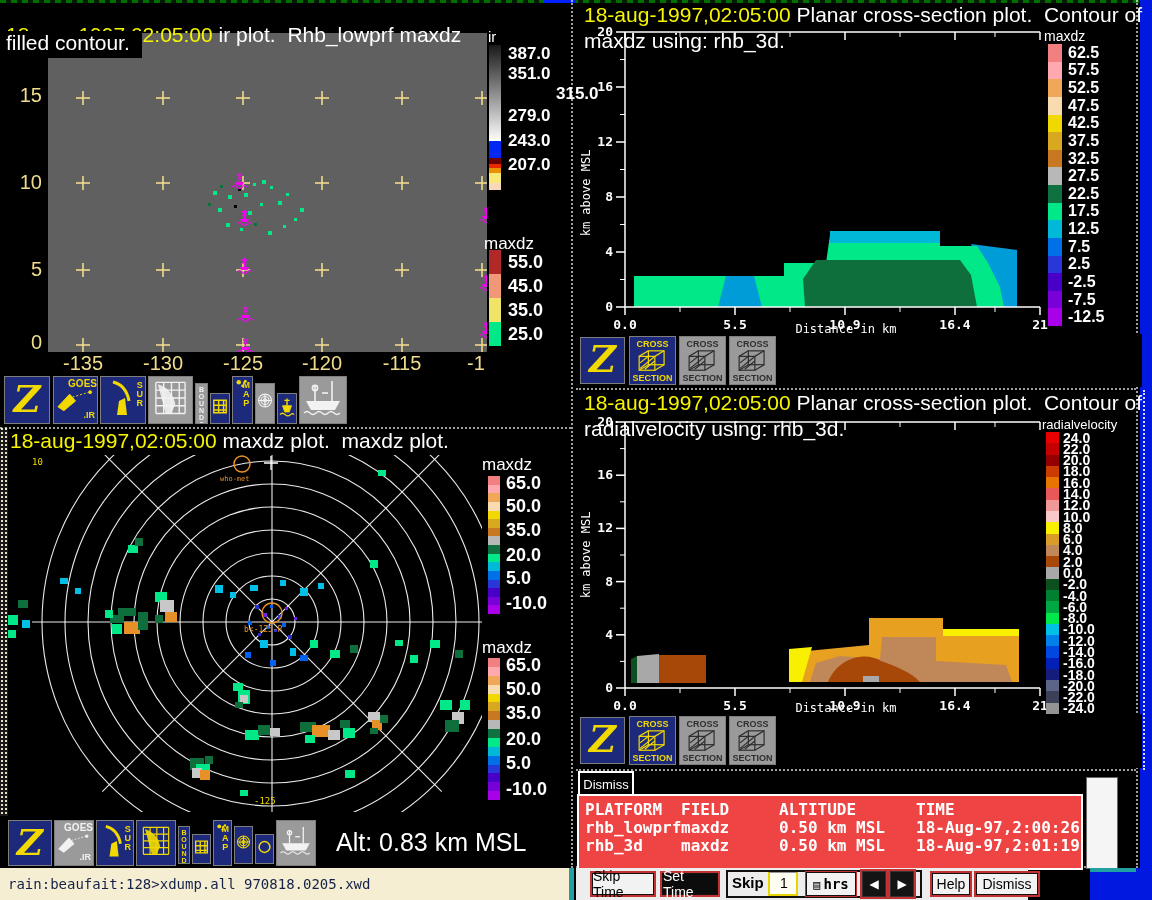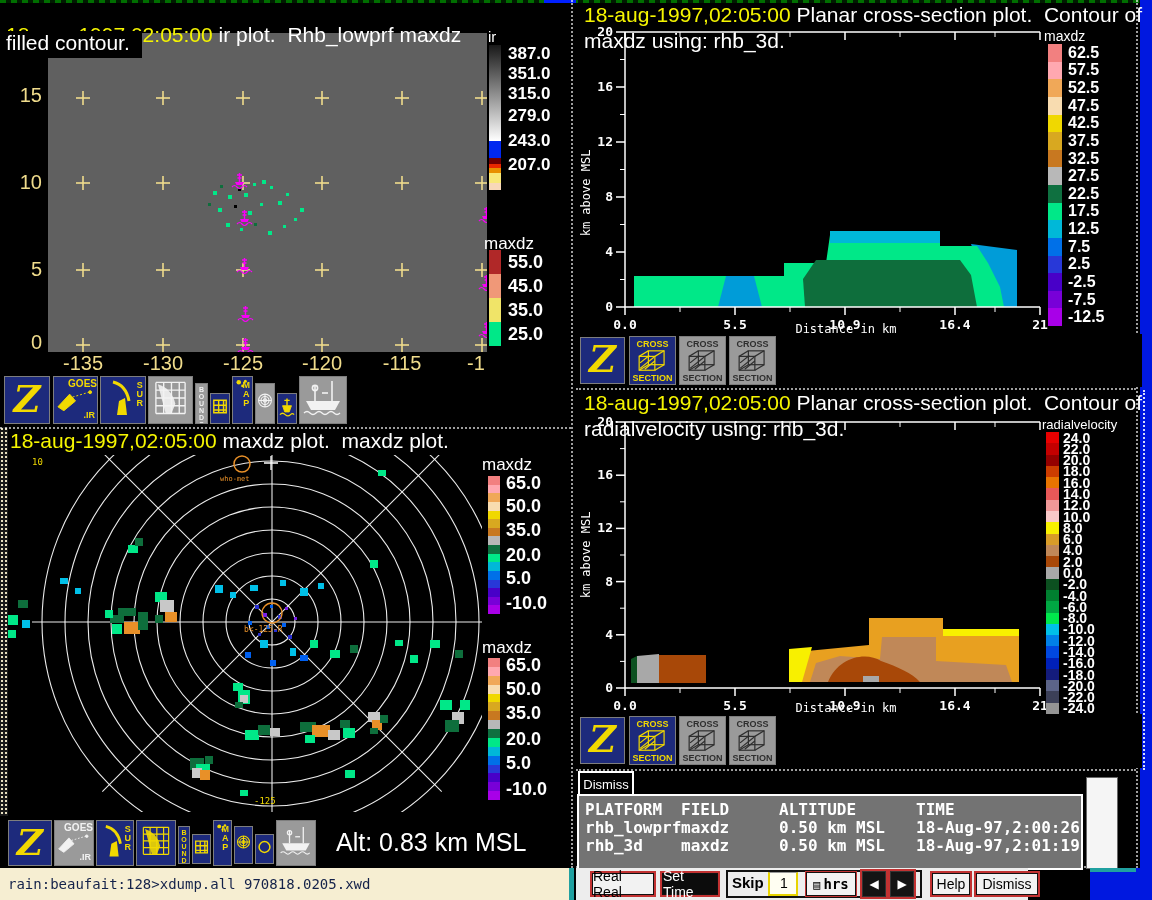--- a/index.html
+++ b/index.html
@@ -52,21 +52,21 @@
   .arrowbtn{position:absolute;background:#141414;color:#fff;border:1px solid #333;
             box-shadow:0 0 0 2px #c23232;display:flex;align-items:center;justify-content:center;
             font-size:12px;box-sizing:border-box;}
   .ar-l::before{content:"\25C0";}
   .ar-r::before{content:"\25B6";}
   .sheet-ic::before{content:"\25A4";font-size:12px;margin-right:3px;}
   #skip-group{position:absolute;border:2px solid #111;box-sizing:border-box;}
   #skip-input{position:absolute;background:#fffef2;border:2px solid #e8d400;border-top:1px solid #999;
               font:14px "Liberation Sans",sans-serif;color:#000;padding:2px 0 0 10px;box-sizing:border-box;}
   #info-table{position:absolute;border:2px solid #fff;color:#fff;
-              font:bold 16px "DejaVu Sans Mono",monospace;background:#737373;z-index:8;}
+              font:bold 16px "DejaVu Sans Mono",monospace;background:#ef4444;z-index:8;}
   .trow{position:absolute;left:6px;white-space:pre;}
   .trow span{display:inline-block;}
   .c0{width:96px;} .c1{width:98px;} .c2{width:137px;}
   #dismiss-top{position:absolute;background:#000;color:#fff;border:2px solid #fff;
                font-size:13px;display:flex;align-items:center;justify-content:center;z-index:8;}
   #alt-label{position:absolute;color:#fff;font-size:25px;z-index:8;white-space:pre;}
   #scrollbar{position:absolute;background:#f5f5f5;border:1px solid #666;z-index:8;}
 </style>
 </head>
 <body>
@@ -205,21 +205,21 @@
       <div class="creamlbl" style="left: 290px; top: 352px; width: 64px;">-120</div>
       <div class="creamlbl" style="left: 370px; top: 352px; width: 64px;">-115</div>
       <div class="creamlbl" style="left: 444px; top: 352px; width: 64px;">-1</div>
     </div>
 
   <div class="cb-label" style="left:488px;top:28px;font-size:15px;">ir</div>
   <div class="cb-grad" style="left:489px;top:45px;width:12px;height:145px;"></div>
   <div class="cb-ticks" style="left:508px;top:45px;width:64px;height:145px;font-size:17px;">
       <div class="cbtick" style="top: 6%;">387.0</div>
       <div class="cbtick" style="top: 20%;">351.0</div>
-      <div class="cbtick" style="top: 34%;">315.0</div>
+      <div class="cbtick" style="top: 34%; margin-left: 48px;">315.0</div>
       <div class="cbtick" style="top: 49%;">279.0</div>
       <div class="cbtick" style="top: 66%;">243.0</div>
       <div class="cbtick" style="top: 83%;">207.0</div>
     </div>
 
   <div class="cb-label" style="left:484px;top:234px;font-size:17px;">maxdz</div>
   <div class="cb-sw" style="left:489px;top:250px;width:12px;height:96px;">
       <div style="background: rgb(176, 40, 40);"></div>
       <div style="background: rgb(240, 152, 120);"></div>
       <div style="background: rgb(240, 228, 104);"></div>
@@ -849,21 +849,21 @@
   <div id="info-table" style="left:577px;top:794px;width:502px;height:72px;">
     <div class="trow" style="top:4px;"><span class="c0">PLATFORM</span><span class="c1">FIELD</span><span class="c2">ALTITUDE</span><span>TIME</span></div>
     <div class="trow" style="top:22px;"><span class="c0">rhb_lowprf</span><span class="c1">maxdz</span><span class="c2">0.50 km MSL</span><span>18-Aug-97,2:00:26</span></div>
     <div class="trow" style="top:40px;"><span class="c0">rhb_3d</span><span class="c1">maxdz</span><span class="c2">0.50 km MSL</span><span>18-Aug-97,2:01:19</span></div>
   </div>
 
   <div id="scrollbar" style="left:1086px;top:777px;width:30px;height:90px;"></div>
 
   <div id="ctrlbar" class="abs" style="left:576px;top:868px;width:452px;height:32px;"></div>
   <div class="abs" style="left:569px;top:868px;width:5px;height:32px;background:#20a0a0;z-index:9;"></div>
-  <div class="cbtn" style="left:592px;top:873px;width:62px;height:22px;z-index:9;">Real Real</div>
+  <div class="cbtn" style="left:592px;top:873px;width:62px;height:22px;z-index:9;">Skip Time</div>
   <div class="cbtn dark" style="left:662px;top:873px;width:56px;height:22px;z-index:9;">Set Time</div>
   <div id="skip-group" style="left:726px;top:870px;width:196px;height:28px;z-index:9;"></div>
   <div class="abs" style="left:732px;top:874px;font:bold 15px 'Liberation Sans',sans-serif;color:#000;z-index:10;">Skip</div>
   <div id="skip-input" style="left:768px;top:872px;width:30px;height:24px;z-index:10;">1</div>
   <div class="cbtn plain" style="left:806px;top:872px;width:50px;height:24px;font-weight:bold;font-family:'DejaVu Sans Mono',monospace;z-index:10;">
       <span class="sheet-ic"></span>
       <span>hrs</span>
     </div>
   <div class="arrowbtn ar-l" style="left:862px;top:871px;width:24px;height:26px;z-index:10;"></div>
   <div class="arrowbtn ar-r" style="left:890px;top:871px;width:24px;height:26px;z-index:10;"></div>

